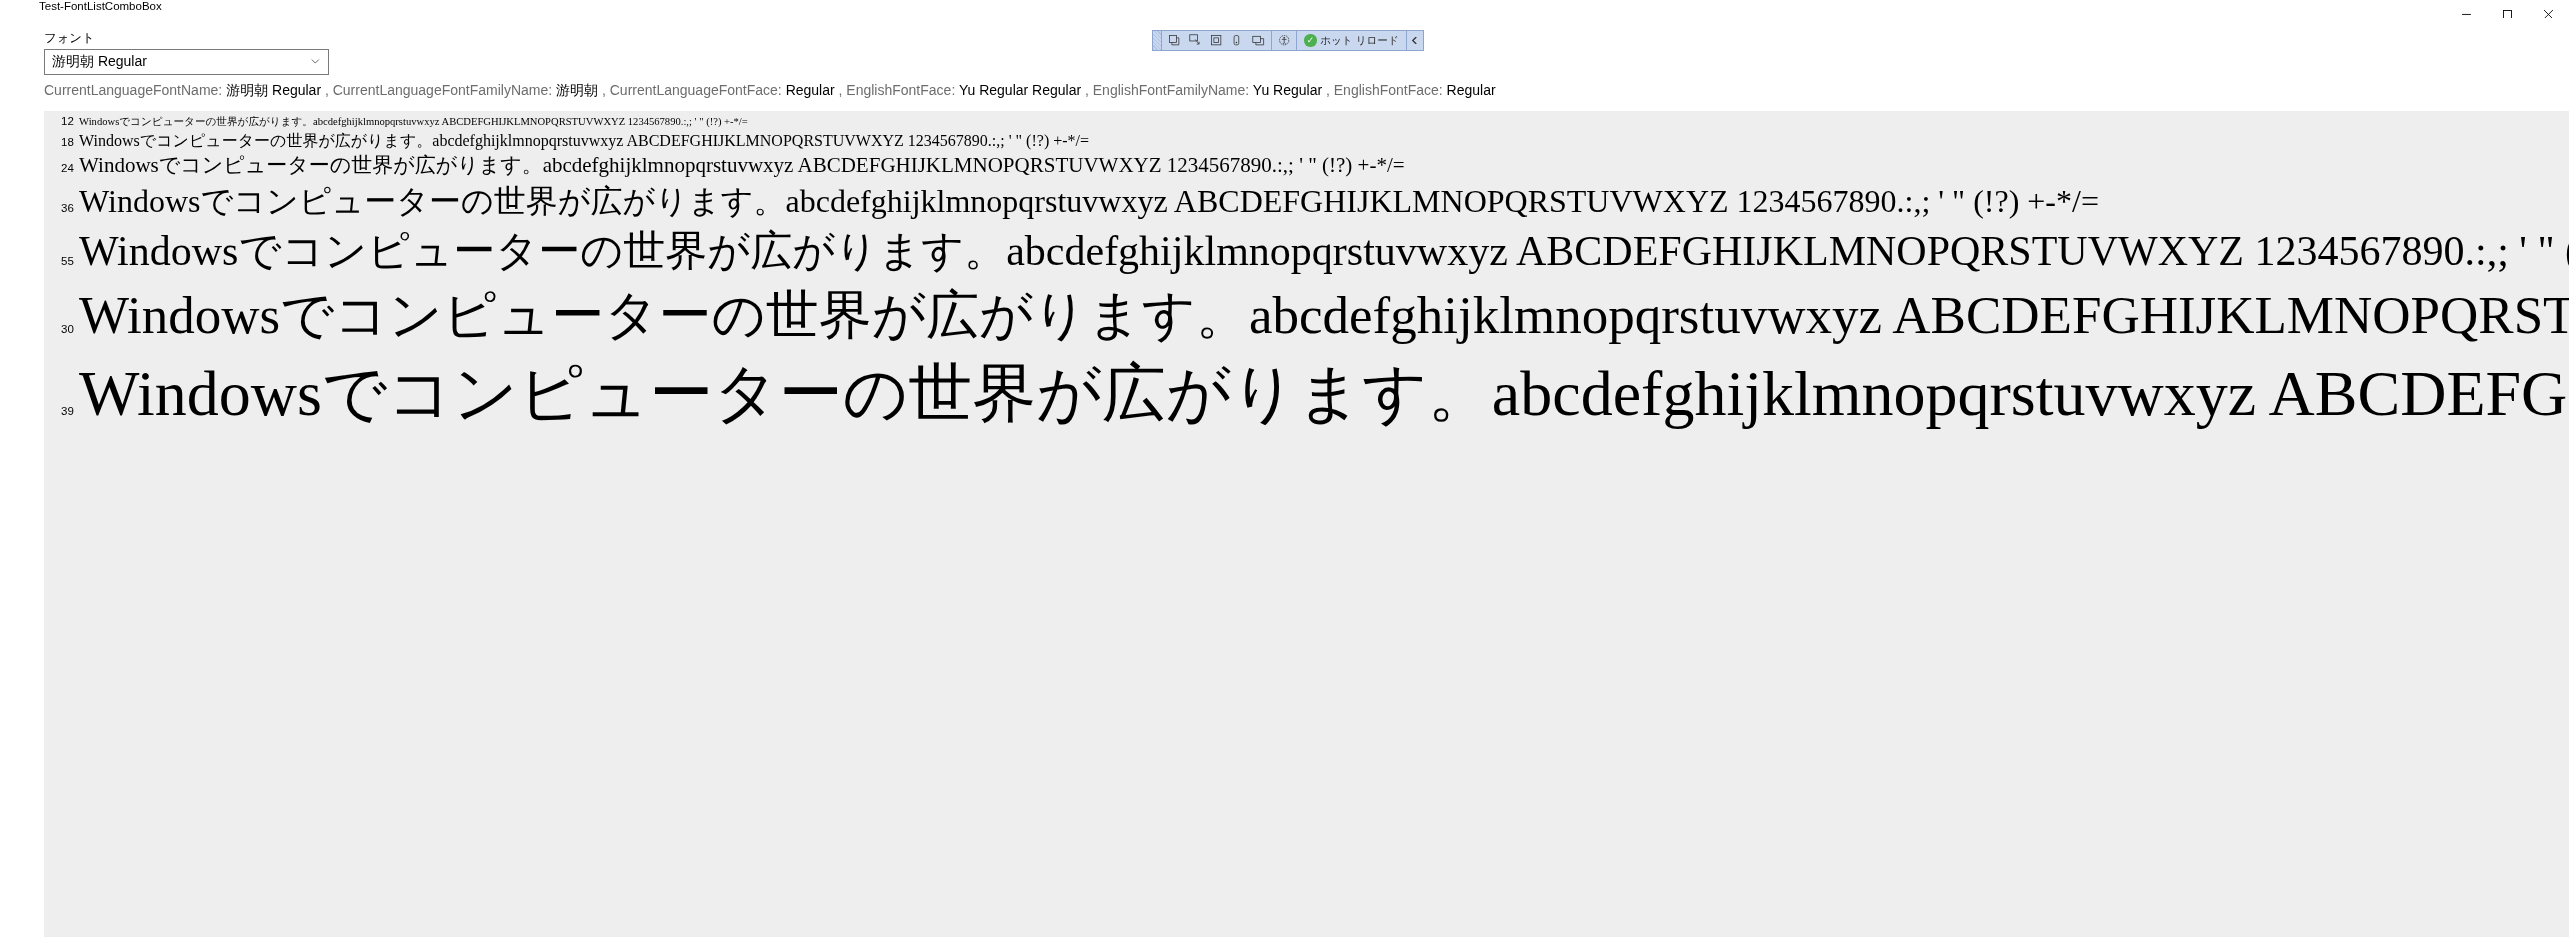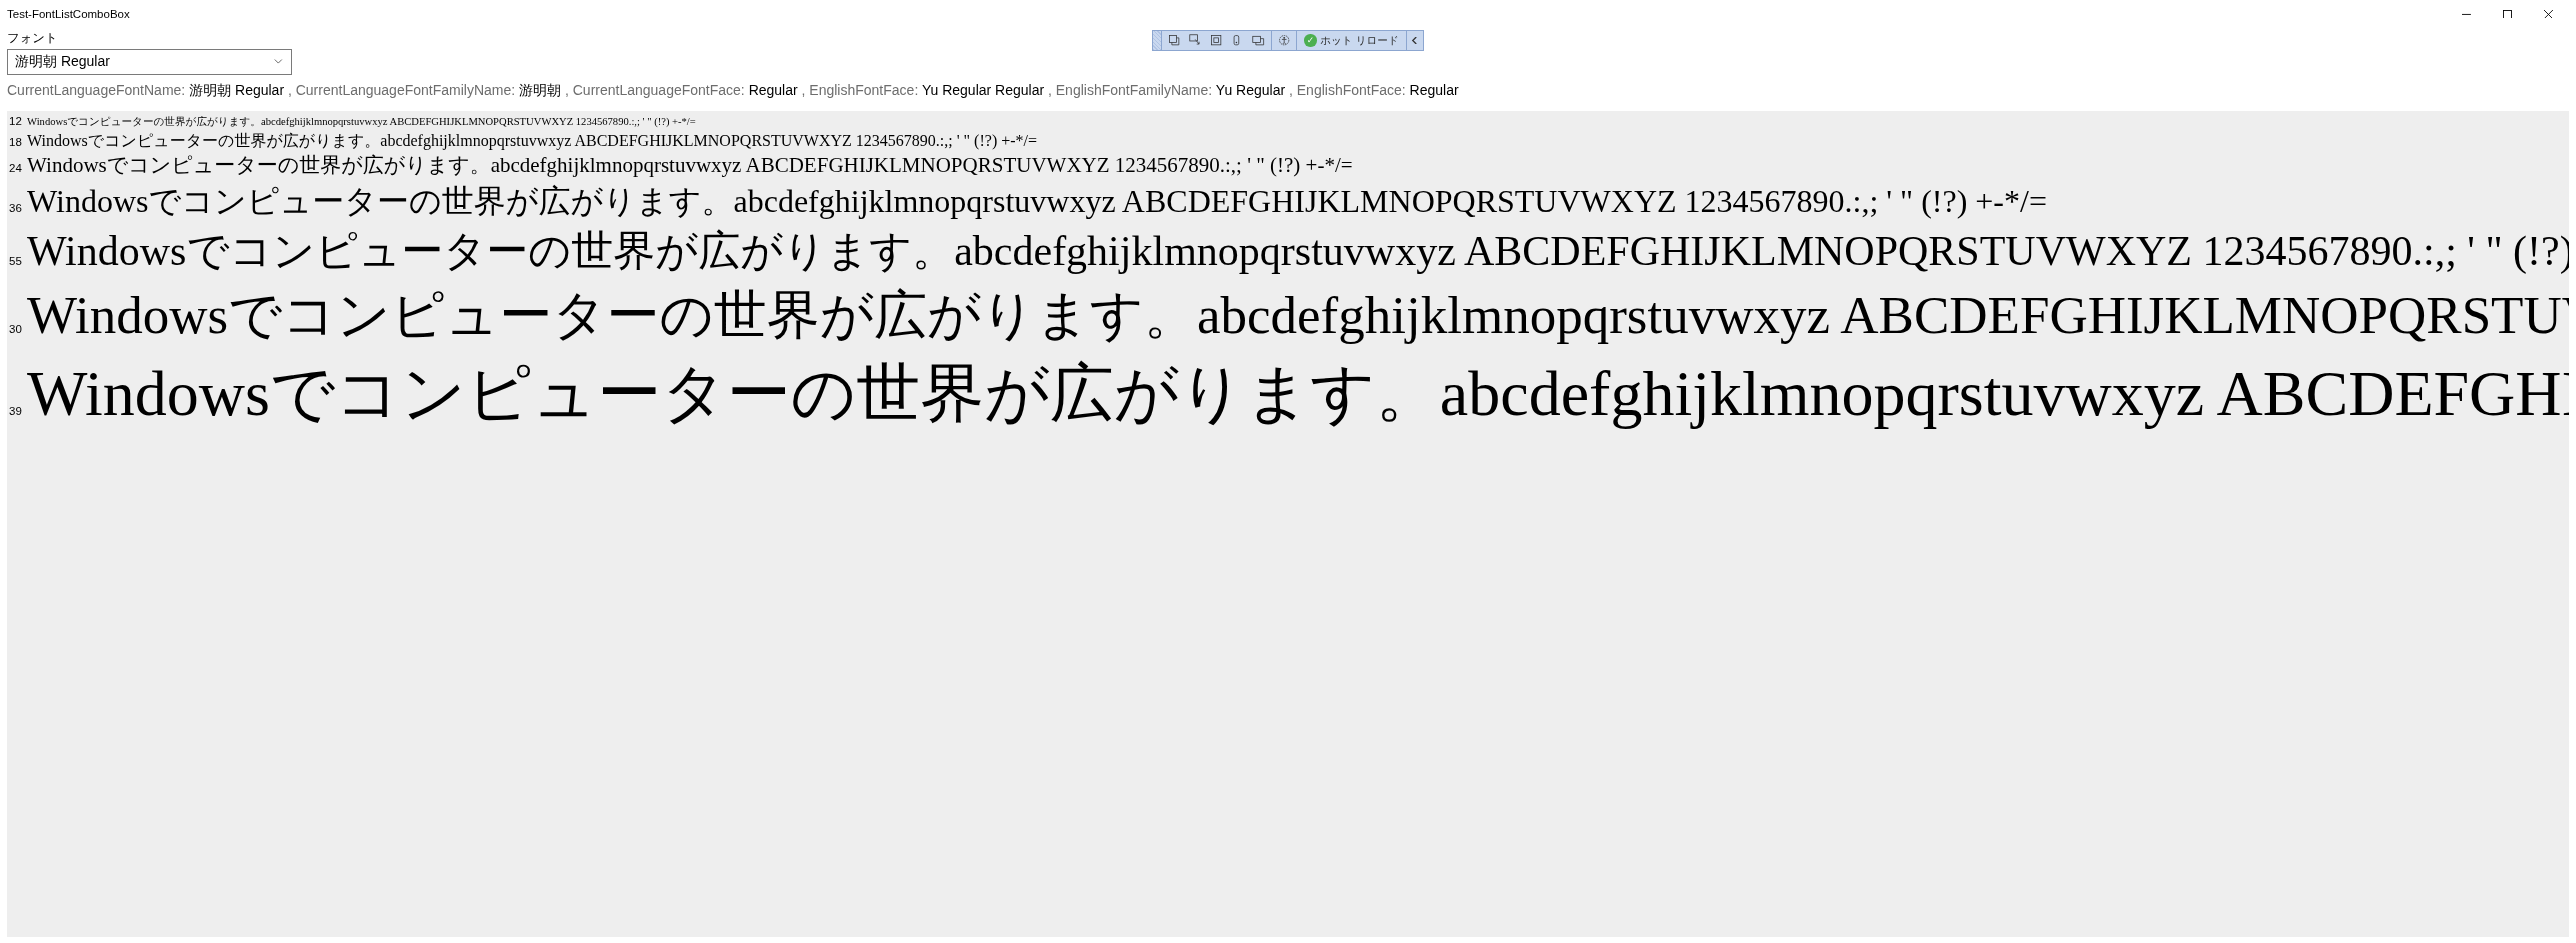--- a/index.html
+++ b/index.html
@@ -8,23 +8,23 @@
     font-family: "Segoe UI", "Meiryo", sans-serif;
     background: #ffffff;
     font-size: 12.4px;
     overflow: hidden;
   }
 
   
   .title-bar {
     height: 28px;
     display: flex;
-    align-items: center;
     padding: 0 7px;
     background: #ffffff;
+    margin-left: 32px;
   }
   .title-bar .title { font-size: 11.5px; color: #000; }
   .window-controls {
     margin-left: auto;
     display: flex;
     align-items: center;
   }
   .win-btn {
     width: 41px; height: 28px;
     display: flex; align-items: center; justify-content: center;
@@ -79,20 +79,21 @@
   }
   .collapse-btn {
     width: 16px;
     display: flex; align-items: center; justify-content: center;
     color: #2b2b2b;
   }
 
   
   .content {
     padding: 0 7px;
+    margin-left: 37px;
   }
   .label { font-size: 12.4px; color: #000; margin-top: 1.8px; }
   .combo {
     margin-top: 1.8px;
     width: 285px;
     height: 26.6px;
     border: 1.8px solid #7a7a7a;
     display: flex;
     align-items: center;
     padding: 0 7px;
@@ -118,21 +119,21 @@
     padding: 3.5px 0 0 0;
     height: calc(100vh - 117px);
     overflow: hidden;
   }
   .sample-row {
     display: flex;
     align-items: baseline;
     white-space: nowrap;
     color: #000;
     font-family: "Yu Mincho", "游明朝", "MS Mincho", serif;
-    padding-left: 2px;
+    padding-left: 17px;
     line-height: 1.35;
   }
   .sample-row .sz {
     font-size: 11.5px;
     font-family: "Segoe UI", sans-serif;
     color: #000;
     margin-right: 5.3px;
     flex-shrink: 0;
   }
   .sample-row .txt { flex-shrink: 0; }

